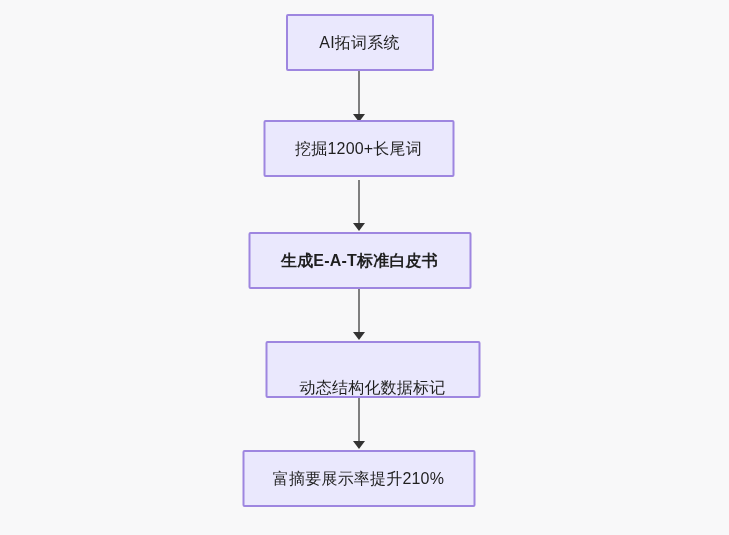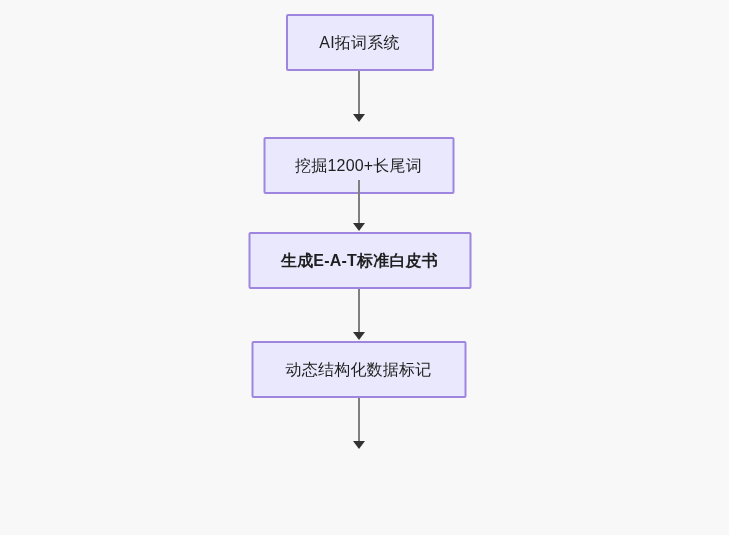--- a/index.html
+++ b/index.html
@@ -36,23 +36,23 @@
   .node-label {
     font-size: 16px;
     line-height: 1;
     color: #1f1f1f;
     letter-spacing: 0.2px;
     white-space: nowrap;
     user-select: none;
   }
   
   .node-0 { width: 148px; top: 14px;  margin-left: 1px; }
-  .node-1 { width: 191px; top: 137px; margin-left: 0px; }
+  .node-1 { width: 191px; top: 120px; margin-left: 0px; }
   .node-2 { width: 223px; top: 232px; margin-left: 1px; font-weight: bold; }
-  .node-3 { width: 215px; top: 341px; margin-left: 0; }
+  .node-3 { width: 215px; top: 341px; margin-left: 14px; align-items: flex-end; }
   .node-4 { width: 233px; top: 450px; margin-left: 0px; }
 
   .edge {
     position: absolute;
     left: 50%;
     width: 2px;
     background: #7f7f7f;
     transform: translateX(-50%);
     margin-left: 0px;
   }
@@ -103,14 +103,17 @@
   <div class="edge edge-2"></div>
   <div class="arrowhead arrow-2"></div>
 
   <div class="node node-3">
     <span class="node-label">动态结构化数据标记</span>
   </div>
 
   <div class="edge edge-3"></div>
   <div class="arrowhead arrow-3"></div>
 
+  <div class="node node-4">
+    <span class="node-label">富摘要展示率提升210%</span>
+  </div>
 
 </div>
 
 </body></html>

